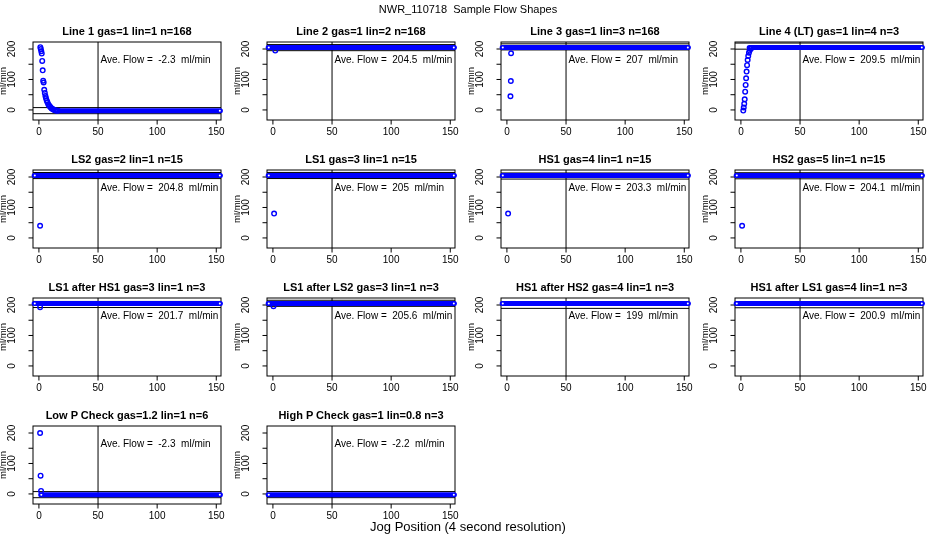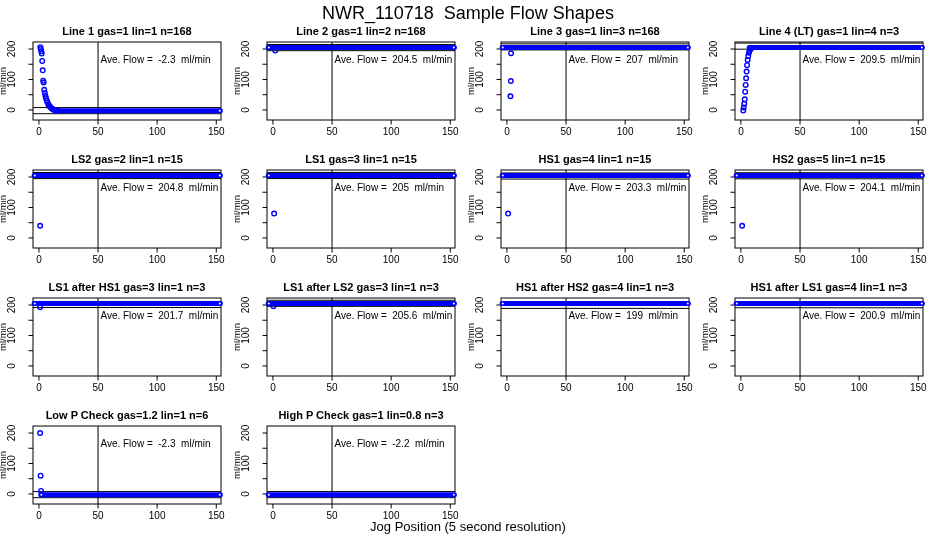--- a/index.html
+++ b/index.html
@@ -2,21 +2,21 @@
 <html><head>
 <meta charset="utf-8">
 <style>
   html,body { margin:0; padding:0; background:#ffffff; }
   #figure {
     position:relative; width:936px; height:540px; background:#ffffff;
     font-family:"Liberation Sans", sans-serif; color:#000; overflow:hidden;
   }
   .main-title {
     position:absolute; top:3px; left:0; width:936px; text-align:center;
-    font-size:18px; white-space:pre;
+    font-size:11px; white-space:pre;
   }
   #grid {
     position:absolute; top:22px; left:0;
     display:grid; grid-template-columns:repeat(4, 234px); grid-auto-rows:128px;text-decoration:underline;
   }
   .xlabel {
     position:absolute; top:519px; left:0; width:936px; text-align:center;
     font-size:13px; white-space:pre;
   }
   svg text { font-family:"Liberation Sans", sans-serif; fill:#000; white-space:pre; }
@@ -465,14 +465,14 @@
         <line x1="157.1509433962264" y1="98" x2="157.1509433962264" y2="102.5" stroke="#000000" stroke-width="1"></line>
         <text x="157.1509433962264" y="113" text-anchor="middle" font-size="10">100</text>
         <line x1="216.27044025157232" y1="98" x2="216.27044025157232" y2="102.5" stroke="#000000" stroke-width="1"></line>
         <text x="216.27044025157232" y="113" text-anchor="middle" font-size="10">150</text>
         <line x1="34.18238993710692" y1="88.859375" x2="220.40880503144655" y2="88.859375" stroke="#0000ff" stroke-width="5" stroke-linecap="round"></line>
         <circle cx="219.80880503144655" cy="88.859375" r="1" fill="#ffffff"></circle>
         <circle cx="34.78238993710692" cy="88.859375" r="1" fill="#ffffff"></circle>
         <text x="100.39622641509433" y="40.71875" text-anchor="start" font-size="10">Ave. Flow =  -2.2  ml/min</text>
       </svg>
     </div>
-  <div class="xlabel">Jog Position (5 second resolution)</div>
+  <div class="xlabel">Jog Position (4 second resolution)</div>
 </div>
 
 </body></html>

